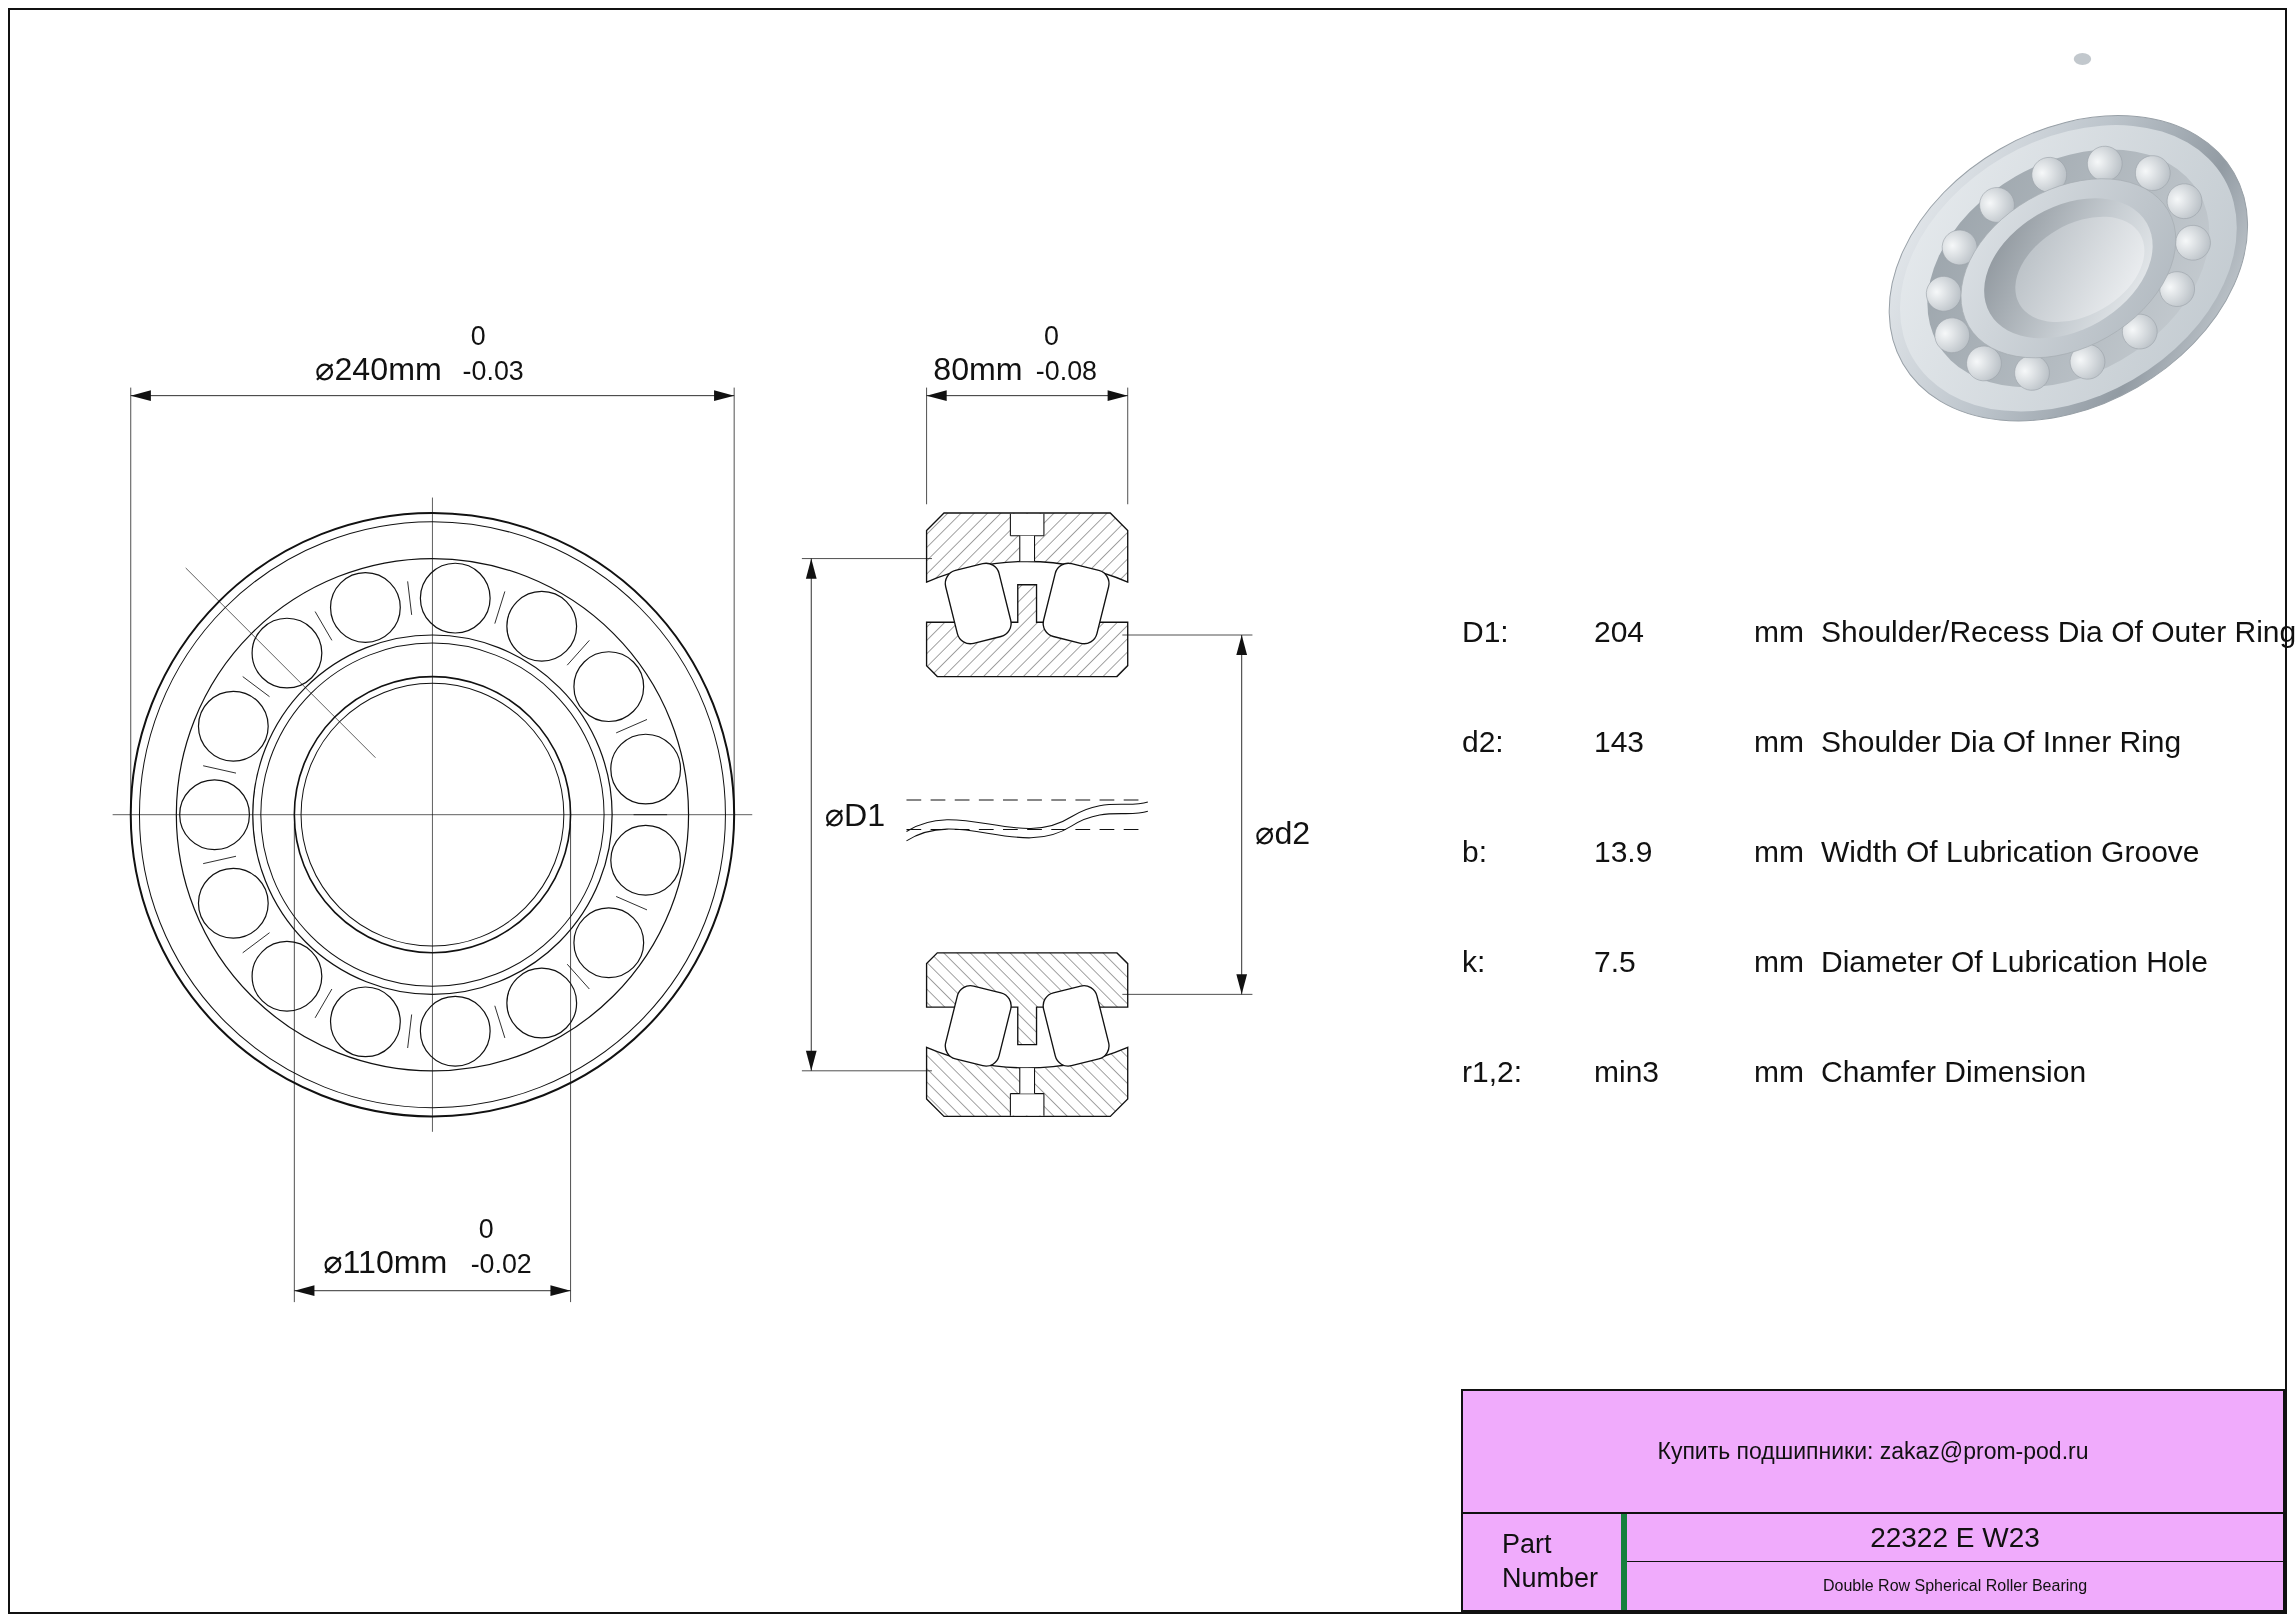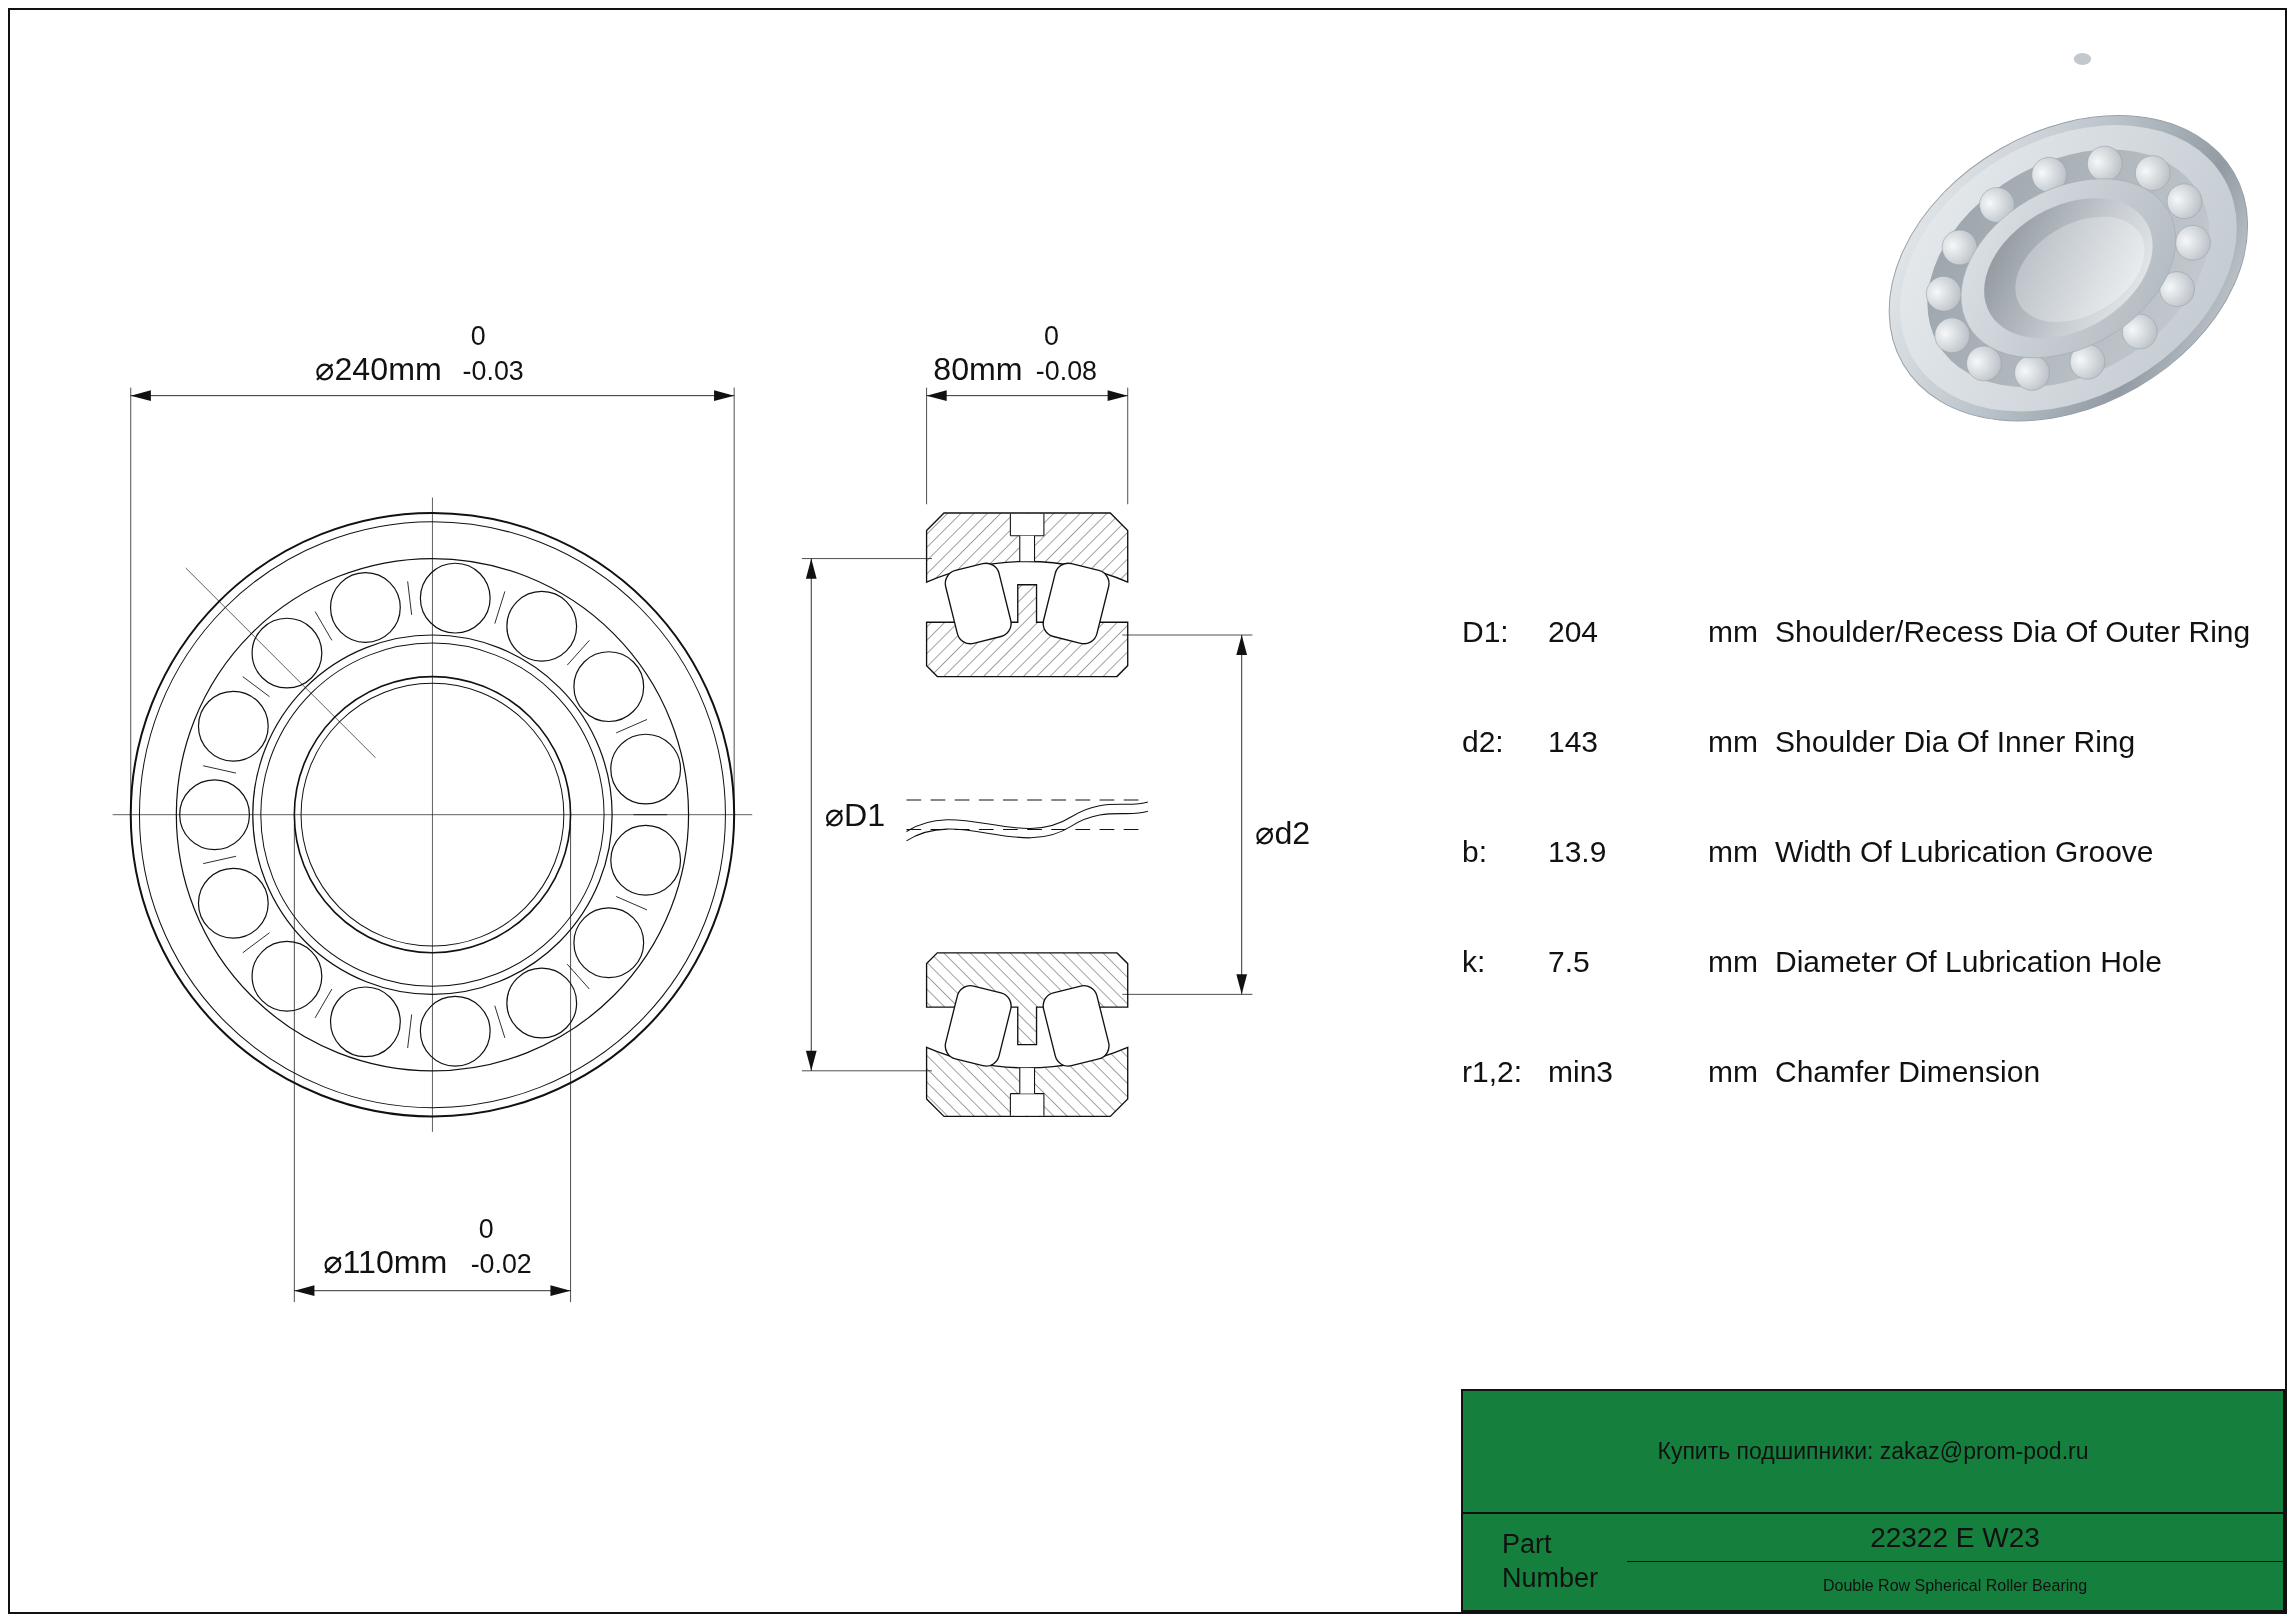--- a/index.html
+++ b/index.html
@@ -6,26 +6,26 @@
   html,body { background:#ffffff; }
   body { width:2295px; height:1622px; font-family:"Liberation Sans", sans-serif; color:#111; }
   .canvas { position:relative; width:2295px; height:1622px; background:#fff; overflow:hidden; }
   .frame { position:absolute; left:8px; top:8px; right:8px; bottom:8px; border:2px solid #111; }
   svg.drawing { position:absolute; left:0; top:0; }
   svg text { font-family:"Liberation Sans", sans-serif; fill:#111; }
 
   .specs { position:absolute; left:1462px; top:577px; width:878px; }
   .spec-row { display:flex; height:110px; align-items:center; font-size:30px; }
   .spec-param { width:86px; }
-  .spec-value { width:160px; }
+  .spec-value { width:160px;margin-left:46px; }
   .spec-unit  { width:67px; }
   .spec-desc  { flex:1; white-space:nowrap; }
 
   .titleblock { position:absolute; right:10px; bottom:10px; width:824px; height:223px;
-                border:2px solid #111; display:flex; flex-direction:column; background:#15803d; }
+                border:2px solid #111; display:flex; flex-direction:column; background:#f0abfc; }
   .tb-contact { height:123px; border-bottom:2px solid #111; display:flex;
                 align-items:center; justify-content:center; font-size:23px; }
   .tb-bottom { flex:1; display:flex; min-height:0; }
   .tb-partlabel { width:164px; border-right:6px solid #15803d; display:flex;
                   align-items:center; padding-left:39px; font-size:27px; line-height:1.25; }
   .tb-right { flex:1; display:flex; flex-direction:column; min-height:0;text-align:right; }
   .tb-partnumber { height:50%; border-bottom:1.3px solid #111; display:flex;
                    align-items:center; justify-content:center; font-size:28px; }
   .tb-desc { height:50%; display:flex; align-items:center; justify-content:center; font-size:16px; }
 </style>

